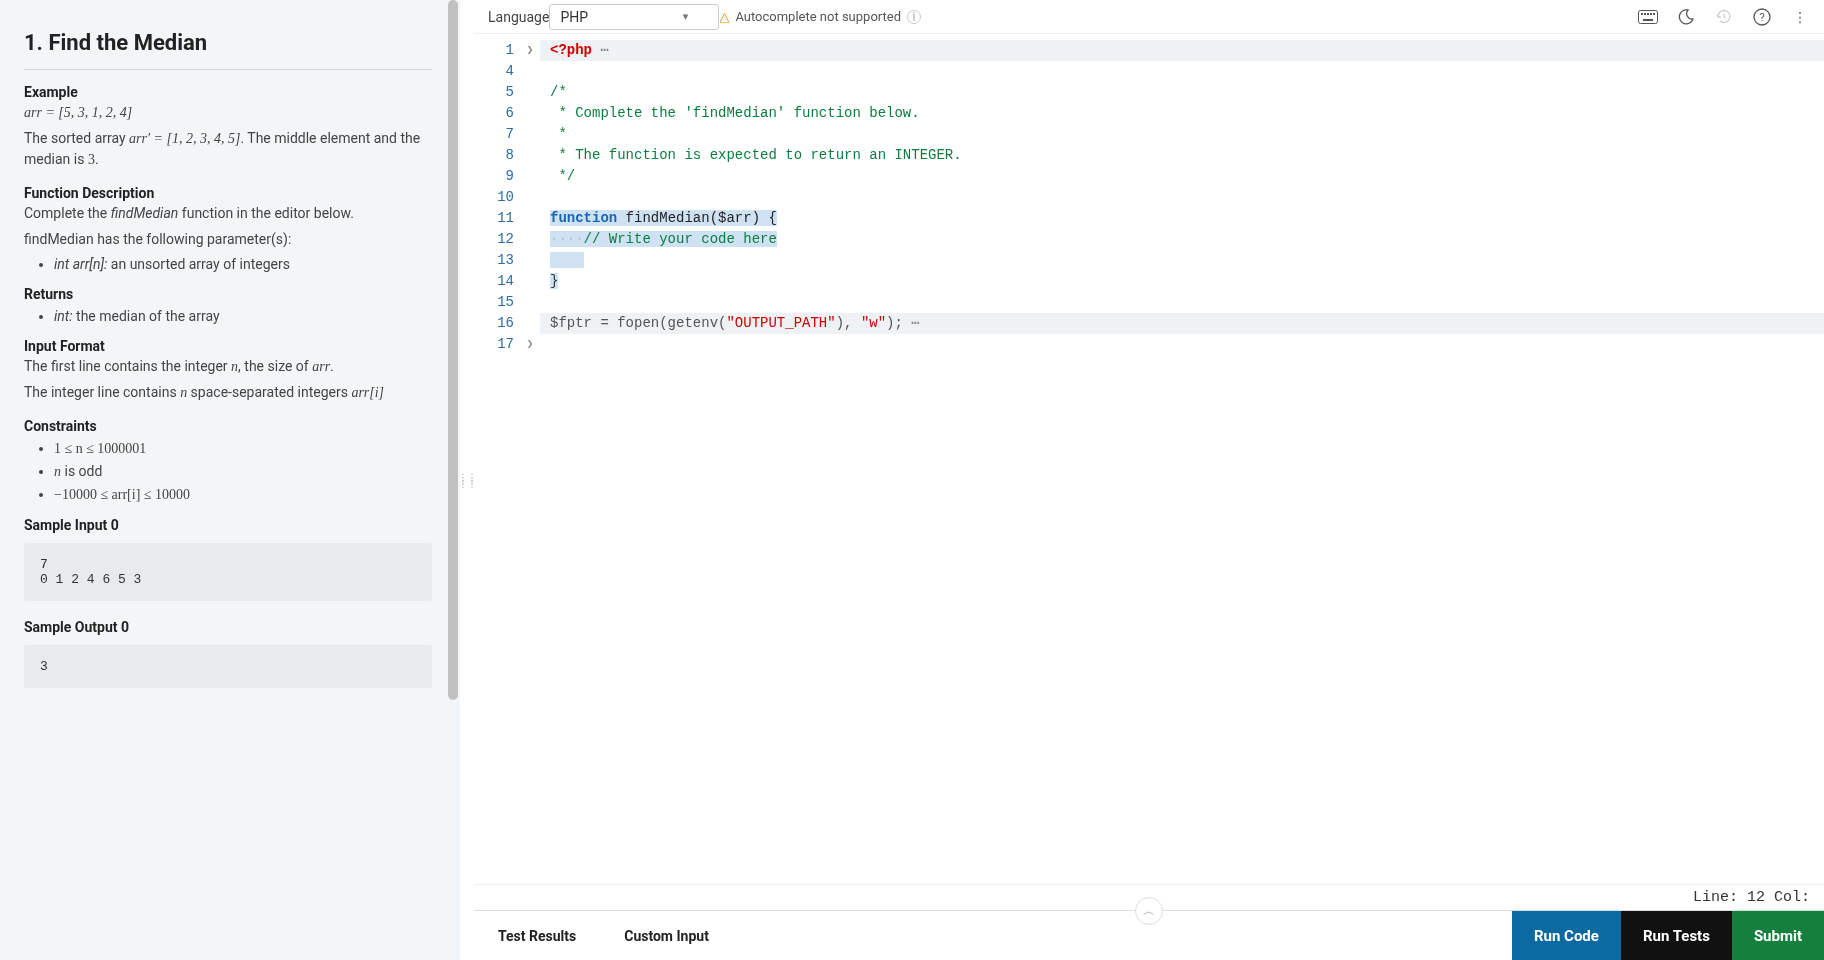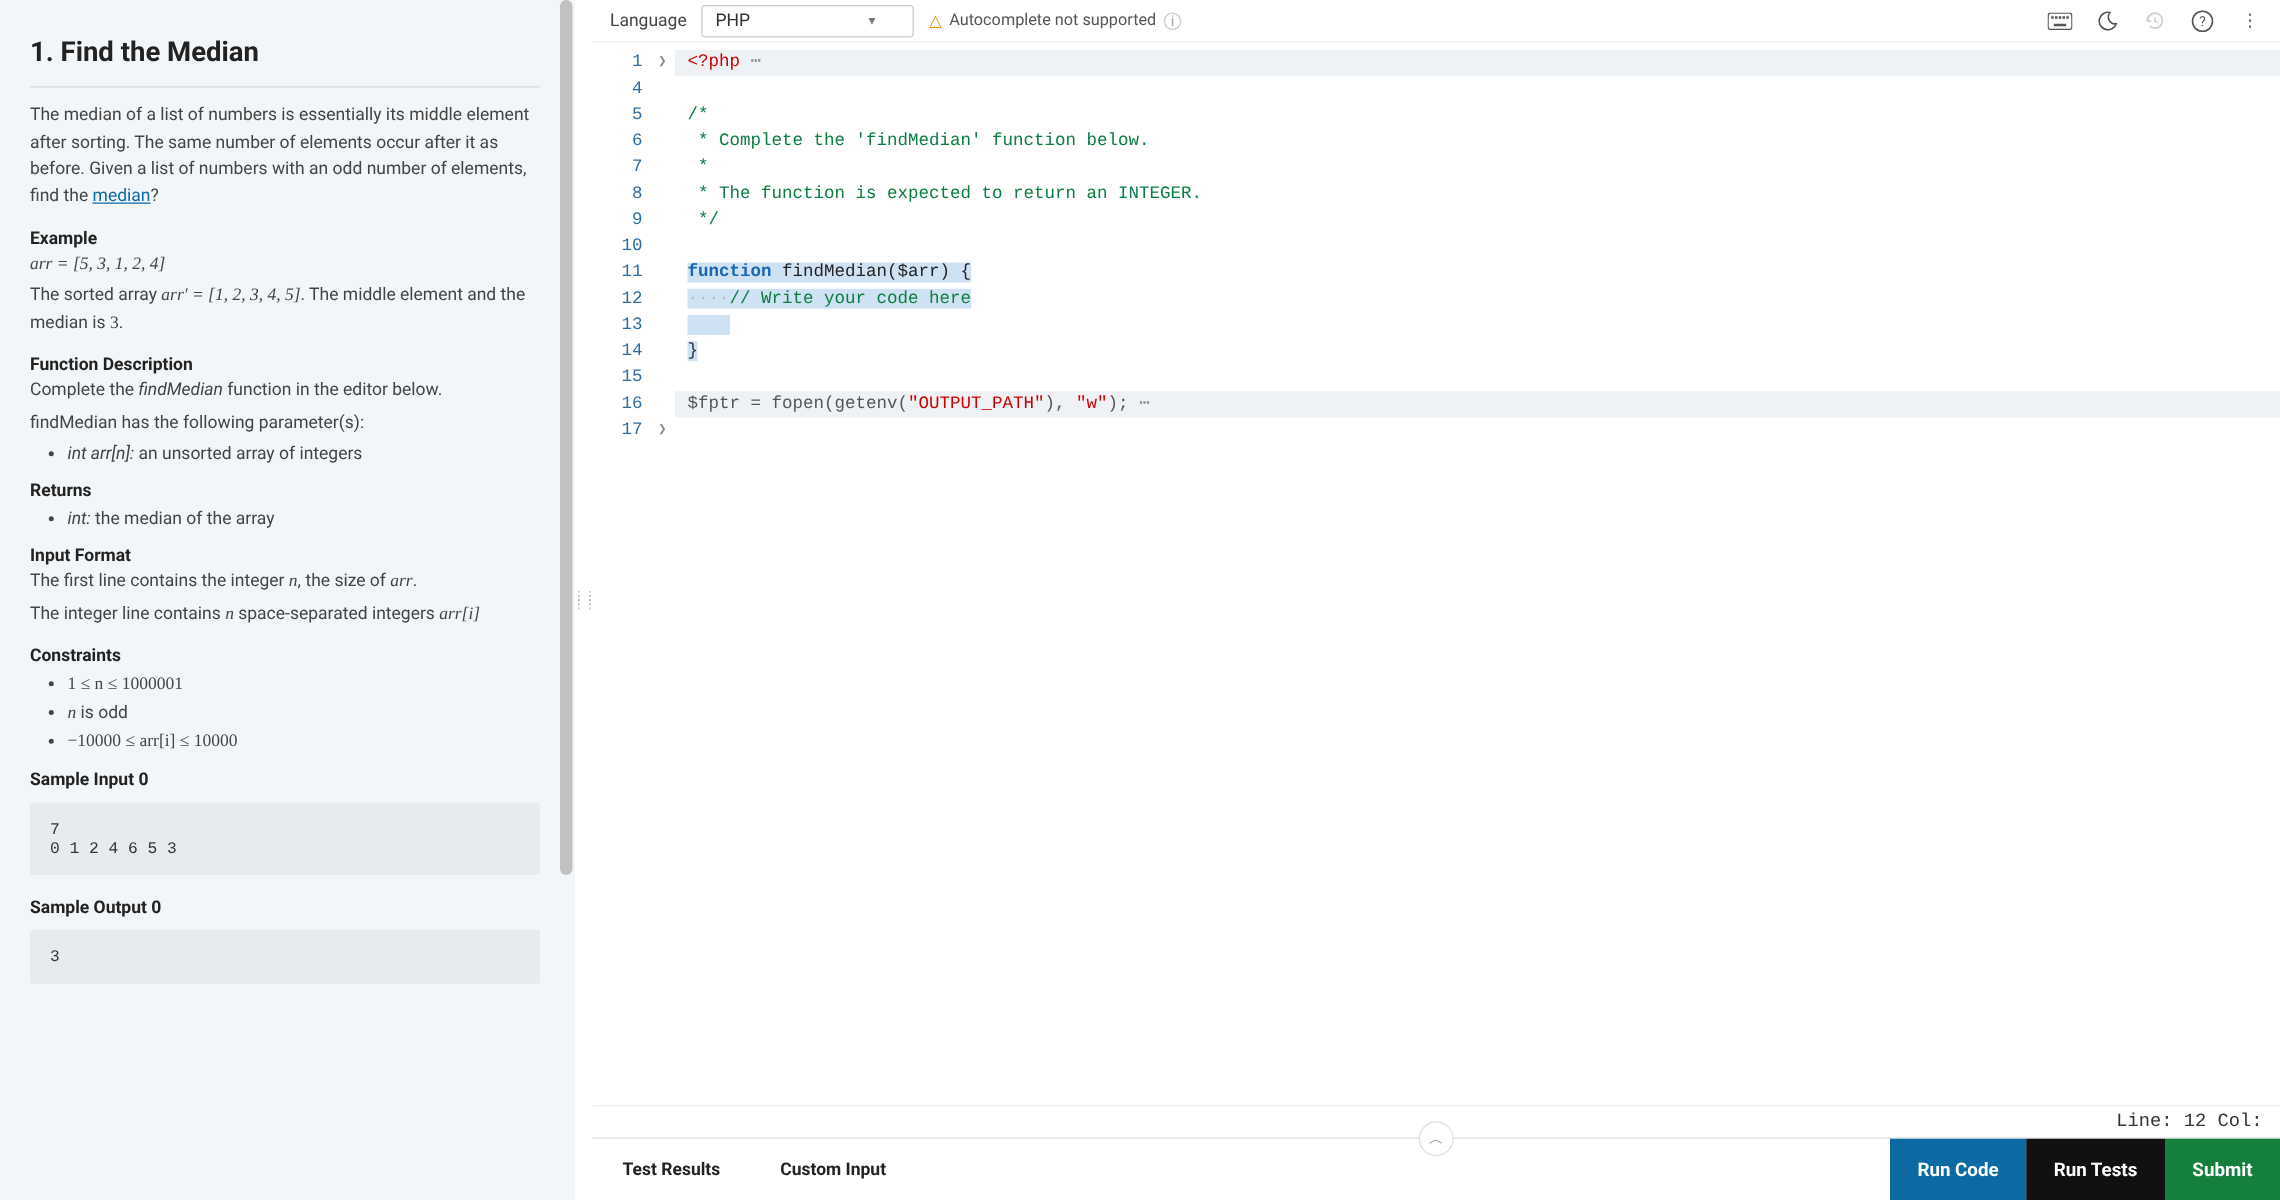--- a/index.html
+++ b/index.html
@@ -14,41 +14,41 @@
 .section-h { font-weight: 700; color: #222; margin-top: 14px; margin-bottom: 2px;}
 .math { font-family: "Cambria Math", "Times New Roman", serif; font-style: italic; }
 .mathv { font-family: "Cambria Math", "Times New Roman", serif; }
 ul.bullets { list-style: disc; padding-left: 30px; margin: 6px 0 10px; }
 ul.bullets li { margin: 6px 0; color: #444; }
 .italic-label { font-style: italic; }
 .code-block { background: #e8ebed; padding: 14px 16px; margin: 10px 0 18px; font-family: "Courier New", monospace; font-size: 13px; white-space: pre; border-radius: 2px; }
 .splitter { width: 14px; background: #fff; display:flex; align-items:center; justify-content:center; cursor: col-resize; }
 .splitter-dots { color: #bbb; font-size: 10px; letter-spacing: -1px; line-height: 3px; text-align:center;}
 .right-panel { flex: 1; display: flex; flex-direction: column; background: #fff; min-width: 0; }
-.toolbar { display: flex; align-items: center; padding: 6px 14px; gap: 12px; border-bottom: 1px solid #eee; height: 34px; }
+.toolbar { display: flex; align-items: center; padding: 6px 14px; border-bottom: 1px solid #eee; height: 34px; }
 .lang-label { color: #444; font-size: 14px; }
 .lang-select { border: 1px solid #ccc; border-radius: 3px; padding: 4px 30px 4px 10px; font-size: 14px; background: #fff; position: relative; cursor: pointer; min-width: 170px; display:flex; align-items:center; justify-content:space-between;}
 .lang-select .chev { color:#777; font-size:11px;}
 .warn { display: flex; align-items: center; gap: 6px; font-size: 13px; color: #555; }
 .warn-icon { color: #e68a00; }
 .info-icon { color: #aaa; font-size: 12px; border:1px solid #ccc; border-radius:50%; width:14px; height:14px; display:inline-flex;align-items:center;justify-content:center;}
 .toolbar-spacer { flex: 1; }
 .toolbar-icons { display: flex; align-items: center; gap: 18px; color: #555; }
 .tb-icon { cursor: pointer; display:inline-flex; align-items:center; justify-content:center; width:20px; height:20px;}
 .editor { flex: 1; display: flex; font-family: "Courier New", Consolas, monospace; font-size: 14px; overflow: auto; }
 .gutter { width: 46px; text-align: right; padding: 6px 6px 6px 0; color: #2e6da4; background: #fff; user-select: none; }
 .gutter div { height: 21px; line-height: 21px; }
 .fold-col { width: 20px; padding: 6px 0; color: #888; }
 .fold-col div { height: 21px; line-height: 21px; text-align:center; font-size:11px;}
 .code-col { flex: 1; padding: 6px 0; }
 .line { height: 21px; line-height: 21px; white-space: pre; padding-left: 10px; }
 .line.hl1 { background: #eef2f5; }
 .line.hl2 { background: #eef2f5; }
 .line .sel { background: #cfe2f3; }
-.tok-tag { color: #c00; font-weight: 400; }
+.tok-tag { color: #c00; font-weight: 700; }
 .tok-comment { color: #0a7d3f; }
 .tok-kw { color: #1a66b3; font-weight:600;}
 .tok-fn { color: #222; }
 .tok-var { color: #555; }
 .tok-str { color: #c00; }
 .tok-dots { color:#888; letter-spacing:-2px;}
 .status-bar { text-align: right; padding: 4px 14px; font-family: "Courier New", monospace; font-size: 15px; color: #333; border-top:1px solid #eee;}
 .bottom-bar { display: flex; align-items: center; height: 50px; border-top: 1px solid #ddd; position:relative;}
 .collapse-btn { position:absolute; top:-14px; left:50%; transform:translateX(-50%); width:28px; height:28px; border:1px solid #ddd; border-radius:50%; background:#fff; display:flex;align-items:center;justify-content:center; cursor:pointer; color:#888; font-size:12px;}
 .tab { padding: 0 24px; font-weight: 700; color: #222; cursor: pointer; height:100%; display:flex; align-items:center;}
@@ -61,23 +61,20 @@
 </head>
 <body>
 
 <div class="app">
 
   <div class="left-panel">
     <div class="left-scroll"></div>
     <div class="left-content">
       <h1 class="problem-title">1. Find the Median</h1>
 
-      <p class="problem-desc">
-        <span>The median of a list of numbers is essentially its middle element after sorting. The same number of elements occur after it as before. Given a list of numbers with an odd number of elements, find the </span><a href="#" class="link">median</a><span>?</span>
-      </p>
 
       <p class="section-h">Example</p>
       <p class="problem-desc"><span class="math">arr = [5, 3, 1, 2, 4]</span></p>
       <p class="problem-desc">
         <span>The sorted array </span><span class="math">arr′ = [1, 2, 3, 4, 5]</span><span>. The middle element and the median is </span><span class="mathv">3</span><span>.</span>
       </p>
 
       <p class="section-h">Function Description</p>
       <p class="problem-desc">
         <span>Complete the </span><span class="italic-label">findMedian</span><span> function in the editor below.</span>

